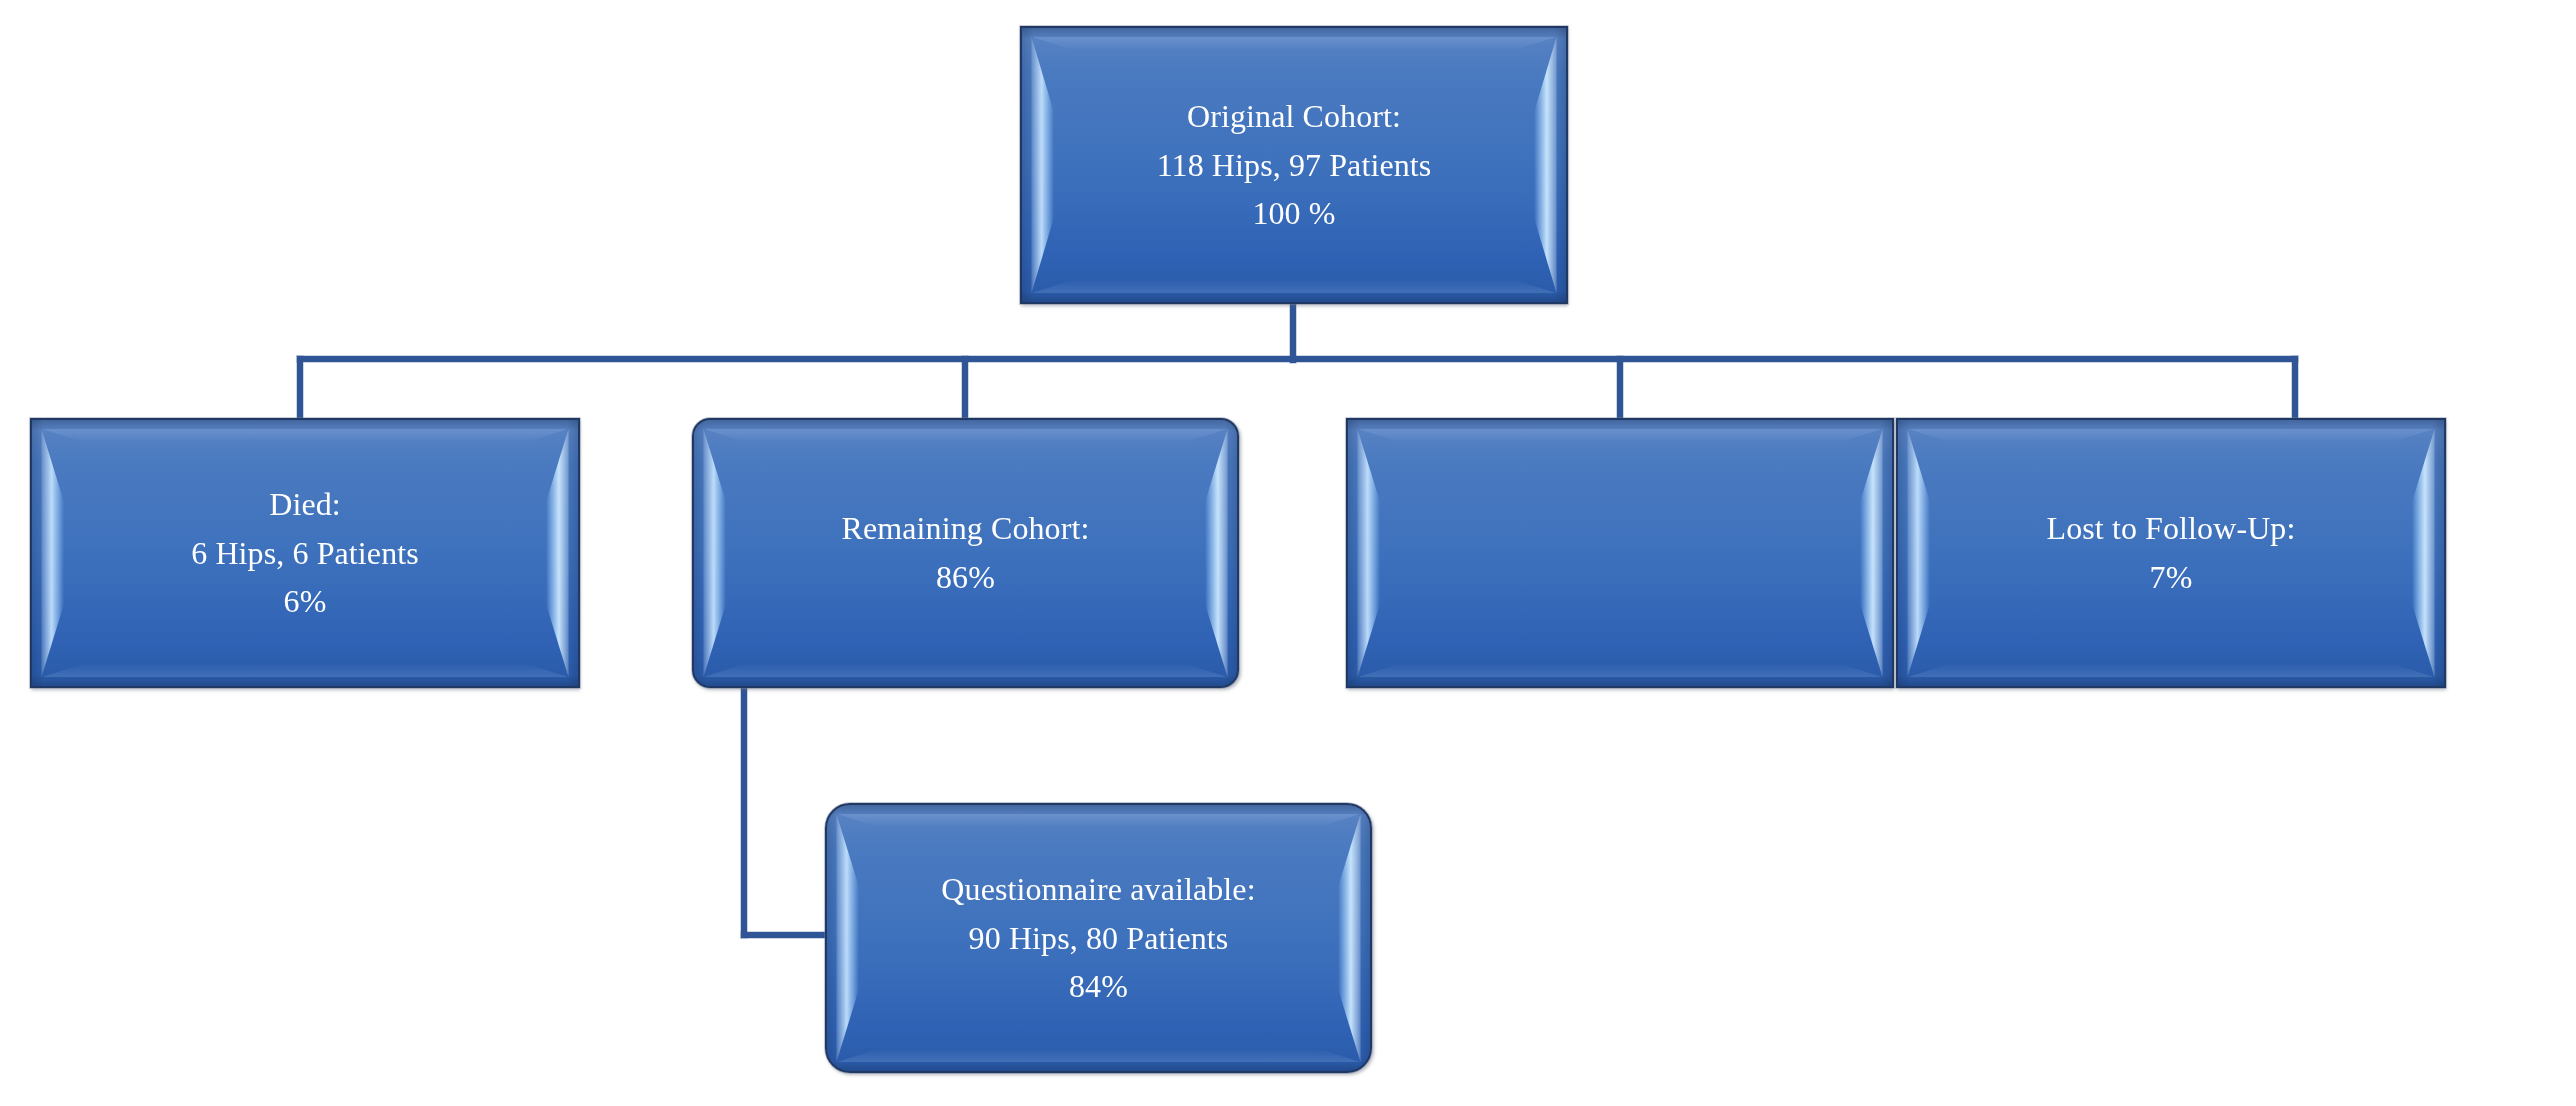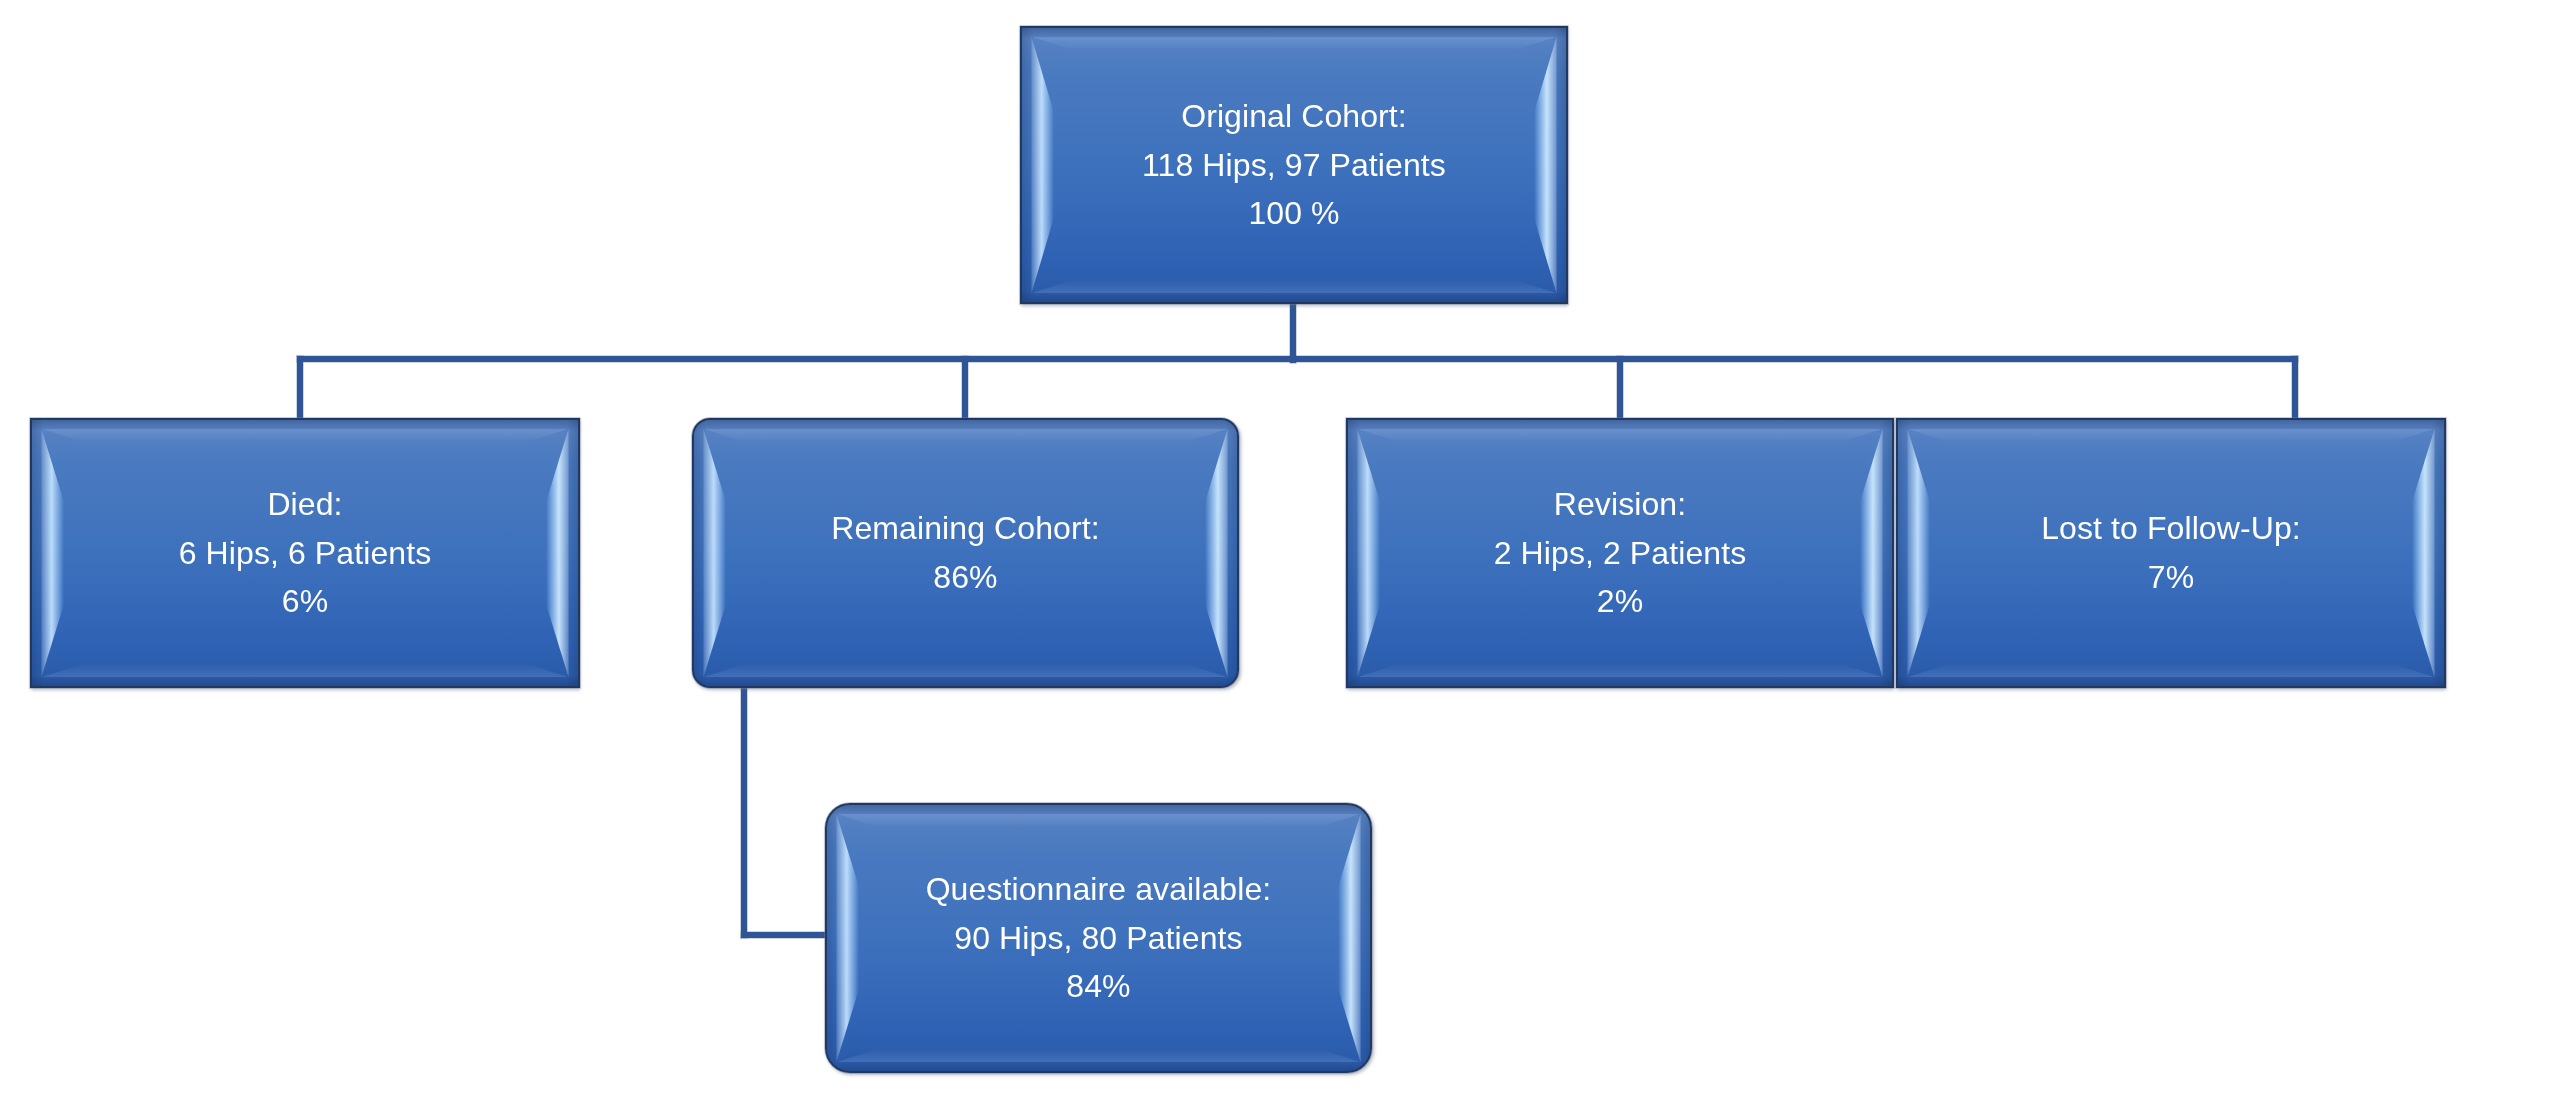--- a/index.html
+++ b/index.html
@@ -102,21 +102,21 @@
       rgba(120,160,215,0) 100%);
     clip-path: polygon(8% 0, 92% 0, 100% 100%, 0 100%);
   }
 
   .node-text {
     position: absolute;
     left: 0; right: 0; top: 50%;
     transform: translateY(-50%);
     text-align: center;
     color: #ffffff;
-    font-family: Liberation Sans, sans-serif;
+    font-family: Liberation Serif, serif;
     font-size: 32px;
     line-height: 1.52;
     font-weight: 400;
     letter-spacing: 0.1px;
     white-space: nowrap;
     z-index: 2;
   }
   .node-text .line { display: block; }
 
   
@@ -184,25 +184,20 @@
     </div>
   </div>
 
   <div class="node node--revision" style="left:1346px; top:418px; width:548px; height:270px;">
     <div class="bevel">
       <span class="b-top"></span>
       <span class="b-bottom"></span>
       <span class="b-left"></span>
       <span class="b-right"></span>
     </div>
-    <div class="node-text">
-      <span class="line">Revision:</span>
-      <span class="line">2 Hips, 2 Patients</span>
-      <span class="line">2%</span>
-    </div>
   </div>
 
   <div class="node node--lost" style="left:1896px; top:418px; width:550px; height:270px;">
     <div class="bevel">
       <span class="b-top"></span>
       <span class="b-bottom"></span>
       <span class="b-left"></span>
       <span class="b-right"></span>
     </div>
     <div class="node-text">

